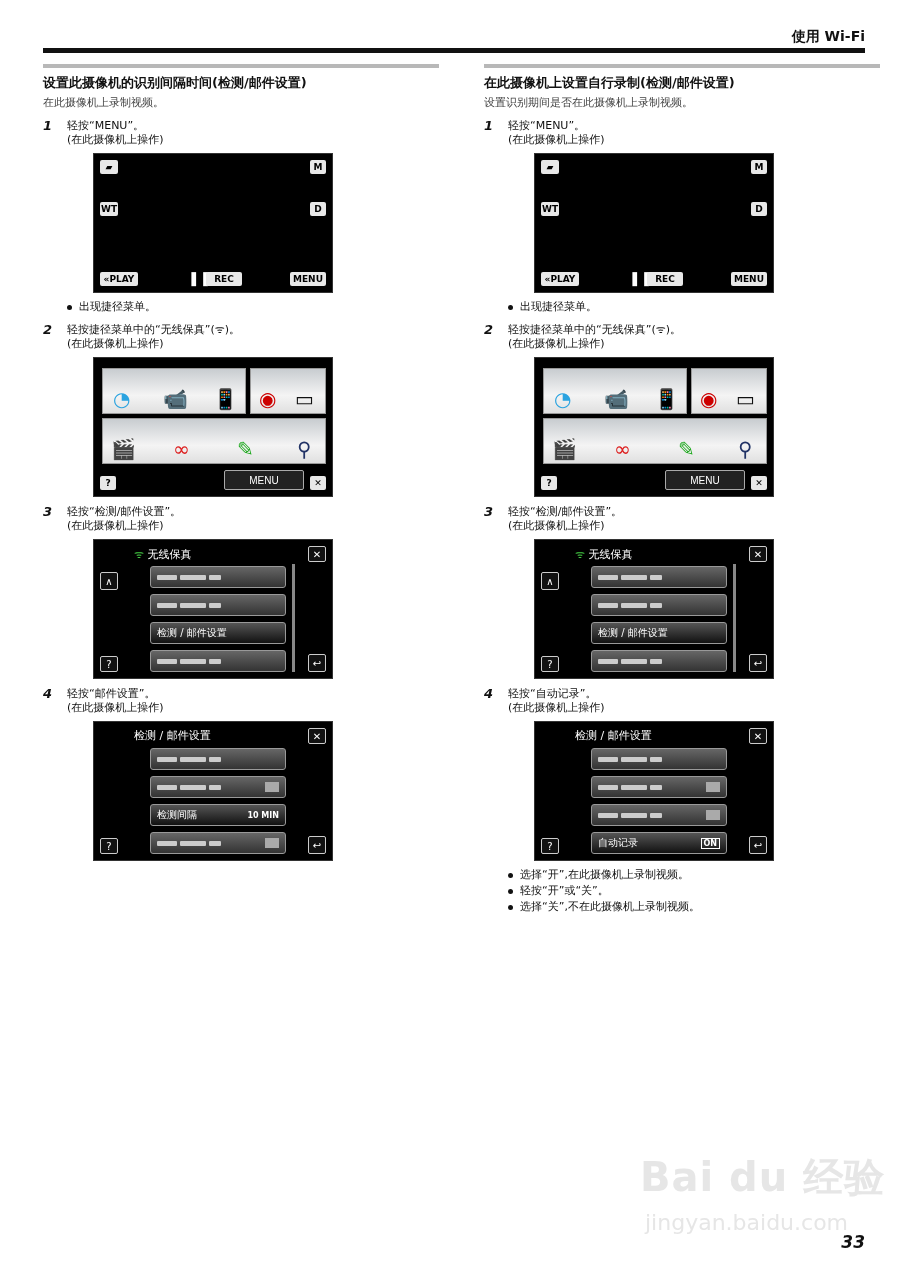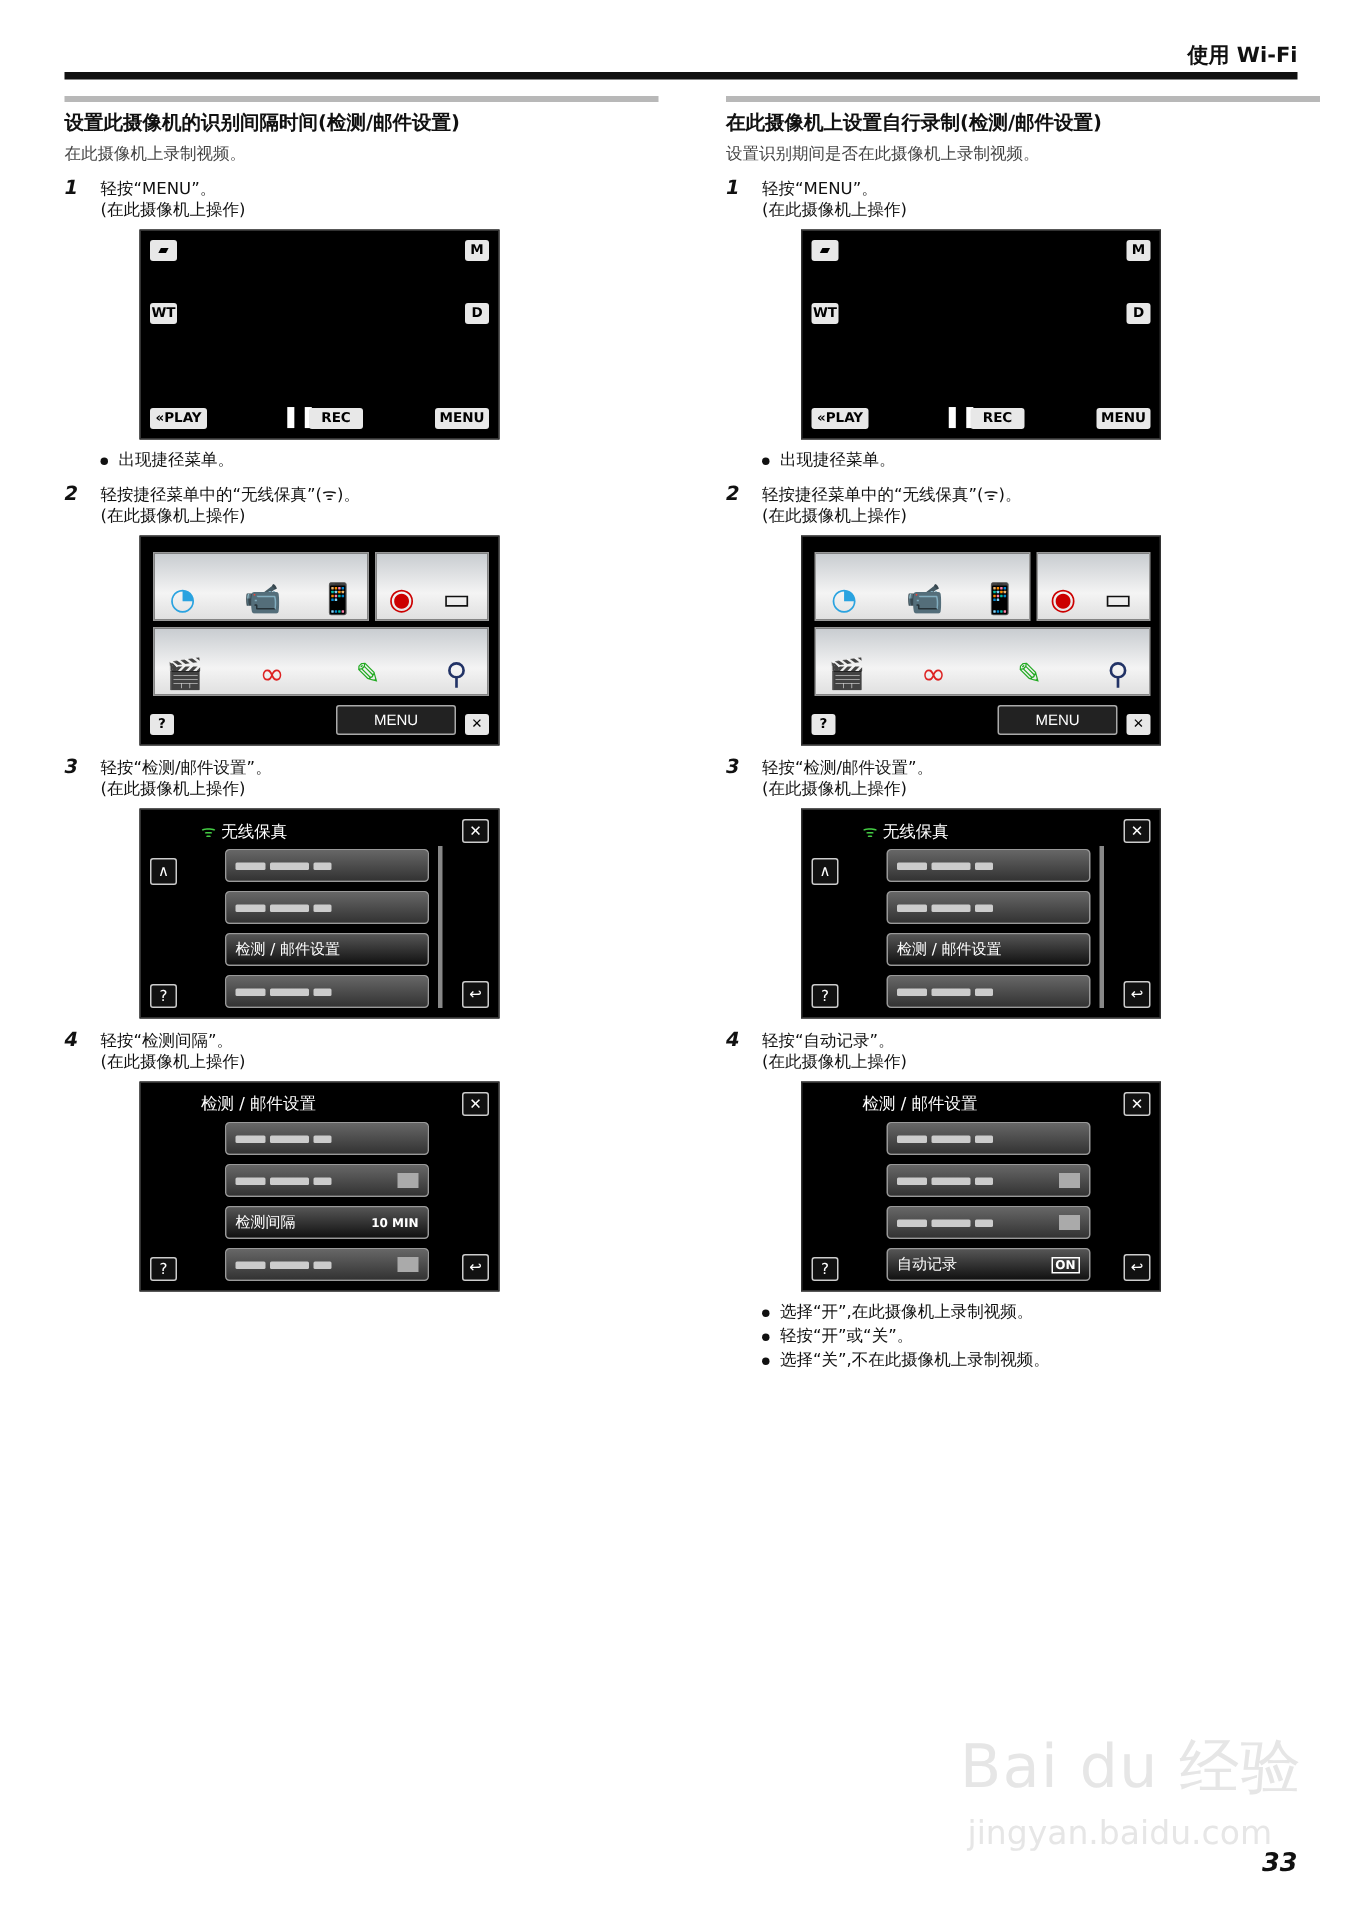--- a/index.html
+++ b/index.html
@@ -26,21 +26,21 @@
 .ico{position:absolute;font-size:20px;line-height:20px}
 
 .lm-title{position:absolute;left:40px;top:6px;color:#fff;font-size:11px}
 .lm-item{position:absolute;left:56px;width:136px;height:22px;background:linear-gradient(#666,#333);border:1px solid #999;border-radius:3px;color:#fff;font-size:10px;display:flex;align-items:center;padding:0 6px}
 .lm-item.sel{background:linear-gradient(#555,#111)}
 .lm-blur{display:flex;gap:3px}
 .lm-blur span{height:5px;background:#ccc;border-radius:1px}
 .lm-val{margin-left:auto;font-size:8px;font-weight:bold}
 .sq{position:absolute;width:18px;height:16px;border:1px solid #ccc;color:#fff;font-size:10px;display:flex;align-items:center;justify-content:center;border-radius:2px;background:#111}
 .scrollbar{position:absolute;left:198px;top:24px;width:3px;height:108px;background:#888}
-.watermark{position:absolute;left:640px;top:1150px;color:#e6e6e6;font-size:40px;font-weight:normal;letter-spacing:1px}
+.watermark{position:absolute;left:640px;top:1150px;color:#e6e6e6;font-size:40px;font-weight:bold;letter-spacing:1px}
 .wm-url{position:absolute;left:645px;top:1210px;color:#e6e6e6;font-size:22px}
 .page-num{position:absolute;right:40px;top:1232px;font-size:17px;font-weight:bold;font-style:italic}
 </style>
 </head>
 <body>
 
 <div class="header-title">使用 Wi-Fi</div>
 <div class="header-rule"></div>
 
 <div class="col left">
@@ -124,21 +124,21 @@
           <span style="width:12px"></span>
         </div>
       </div>
     <div class="scrollbar"></div>
     <div class="sq" style="left:6px;bottom:6px">?</div>
     <div class="sq" style="right:6px;bottom:6px;height:18px">↩</div>
   </div>
 
   <div class="step">
     <span class="step-num">4</span>
-    <div>轻按“检测间隔”。</div>
+    <div>轻按“邮件设置”。</div>
     <div>(在此摄像机上操作)</div>
   </div>
   <div class="screen">
     <div class="lm-title">检测 / 邮件设置</div>
     <div class="sq" style="right:6px;top:6px">✕</div>
     <div class="lm-item" style="top:26px">
         <div class="lm-blur">
           <span style="width:20px"></span>
           <span style="width:26px"></span>
           <span style="width:12px"></span>

